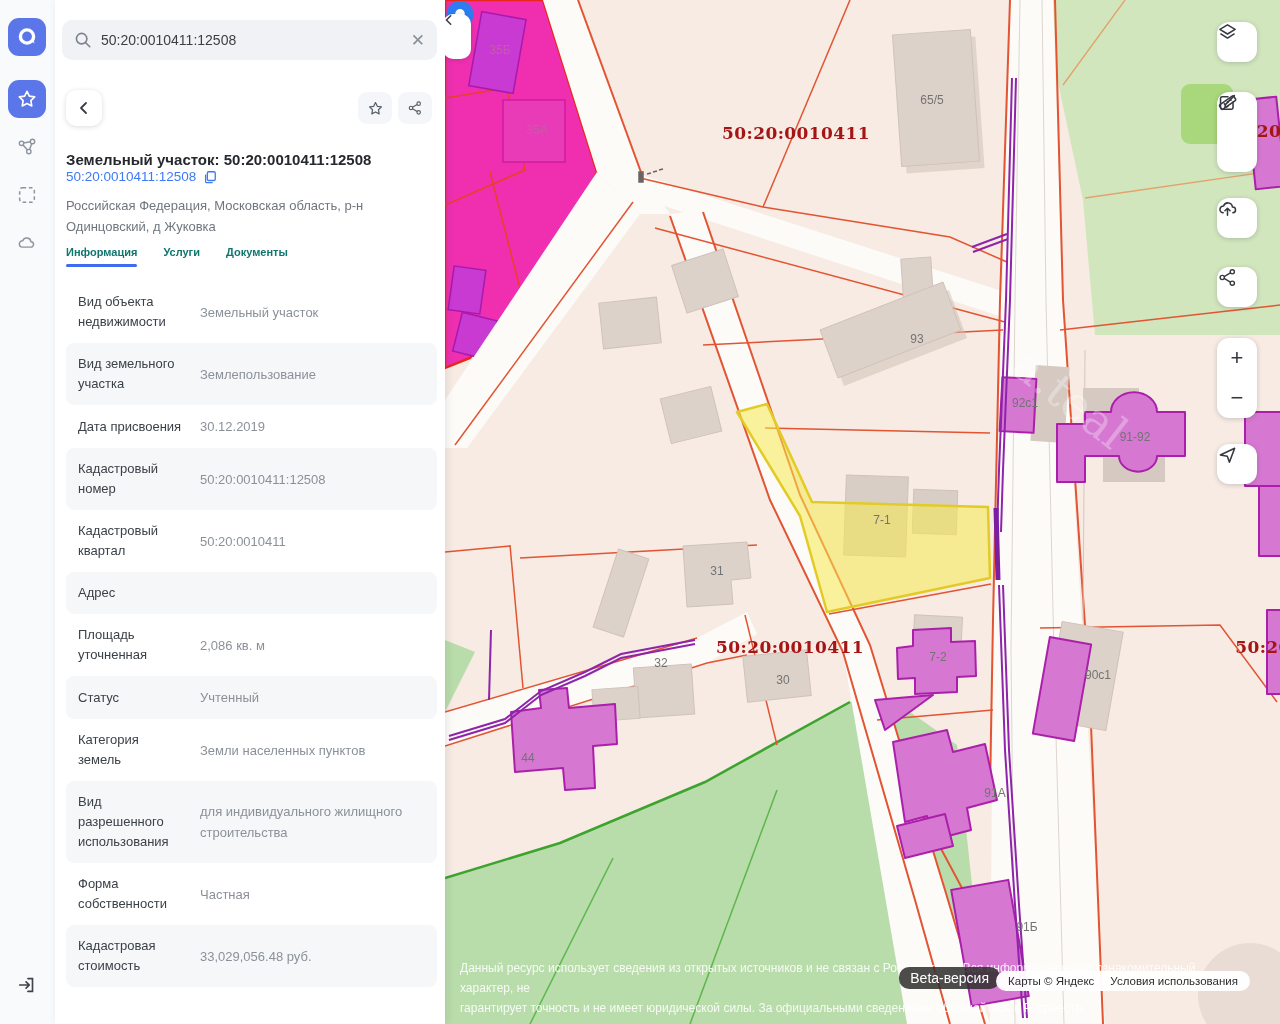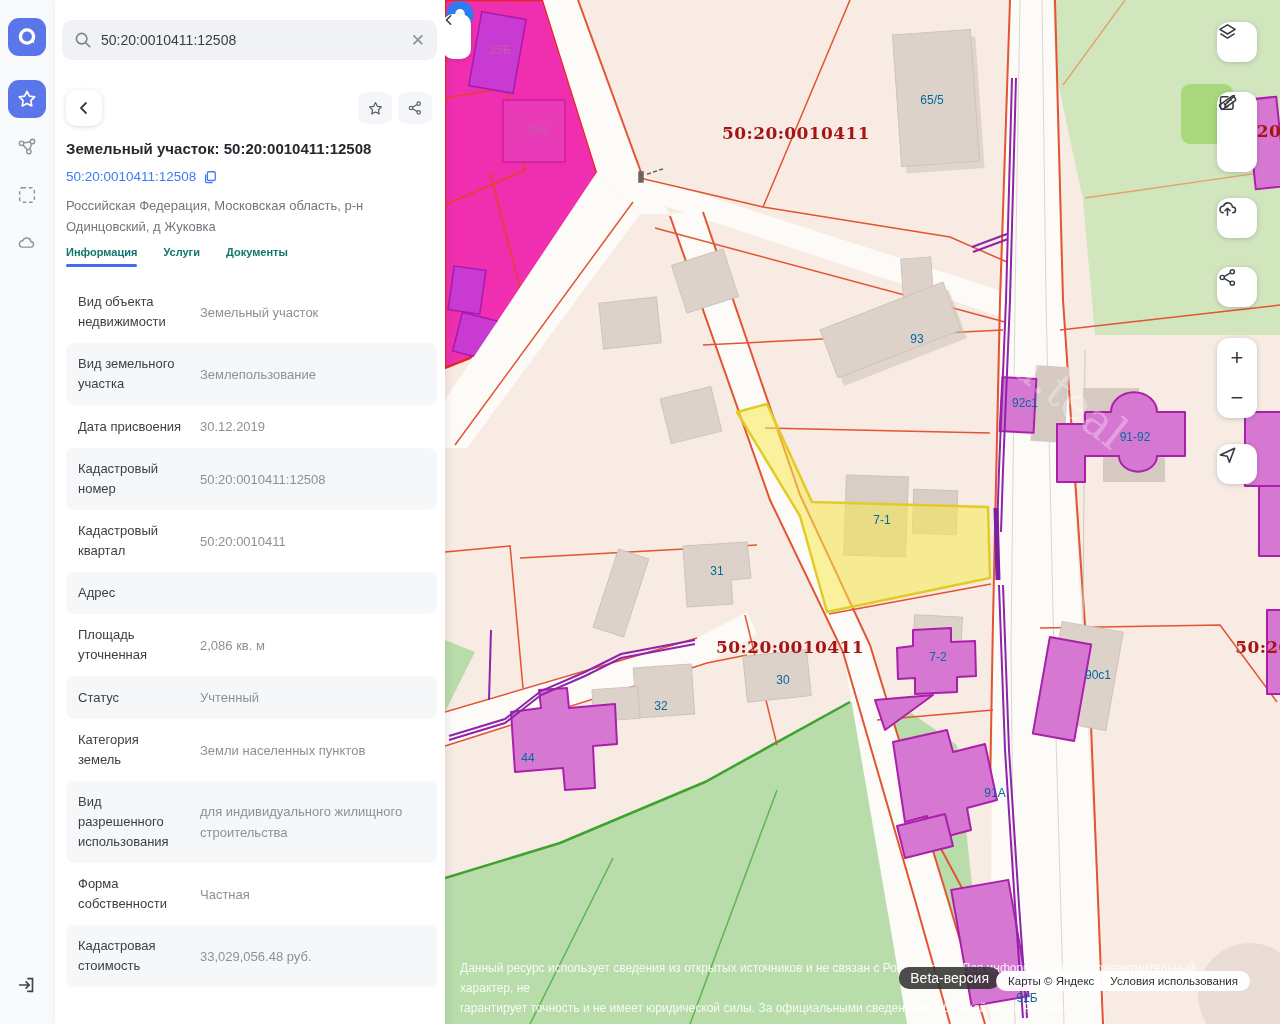--- a/index.html
+++ b/index.html
@@ -21,40 +21,40 @@
   #search-input { border:none; background:transparent; outline:none; flex:1; font-size:14px; color:#3a3f46;
                   font-family:"Liberation Sans",sans-serif; }
   #search-clear { color:#8a919b; font-size:17px; cursor:pointer; line-height:1; }
 
   #back-btn { position:absolute; left:11px; top:90px; width:36px; height:36px; background:#fff; border-radius:10px;
               box-shadow:0 1px 5px rgba(30,40,60,.16); display:flex; align-items:center; justify-content:center; cursor:pointer; }
   .hdr-mini { position:absolute; top:92px; width:34px; height:32px; background:#f4f6f9; border-radius:9px;
               display:flex; align-items:center; justify-content:center; cursor:pointer; }
   #fav-btn { left:303px; } #share-btn { left:343px; }
 
-  #obj-title { position:absolute; left:11px; top:140px; width:368px; font-size:15px; font-weight:bold; color:#25282d; }
+  #obj-title { position:absolute; left:11px; top:151px; width:368px; font-size:15px; font-weight:bold; color:#25282d; }
   #cad-link-row { position:absolute; left:11px; top:169px; display:flex; align-items:center; gap:7px; }
   #cad-link { font-size:13.5px; color:#3d7bf6; cursor:pointer; }
   #addr { position:absolute; left:11px; top:195px; width:350px; font-size:13px; color:#70767e; line-height:21px; }
 
   #tabs { position:absolute; left:11px; top:246px; display:flex; gap:26px; }
   .tab { font-size:11px; font-weight:bold; color:#0f766e; padding-bottom:9px; position:relative; cursor:pointer; }
   .tab.active::after { content:""; position:absolute; left:0; right:0; bottom:0; height:3px; background:#3f6bf0; border-radius:2px; }
 
   #rows { position:absolute; left:11px; top:281px; width:371px; }
   .row { display:flex; gap:16px; padding:11px 12px; border-radius:8px; align-items:center; }
   .row.alt { background:#f6f7f9; }
   .row-label { width:106px; flex-shrink:0; font-size:13px; color:#3b4148; line-height:20px; }
   .row-value { flex:1; font-size:13px; color:#8b9199; line-height:21px; }
 
   
   #map { position:relative; width:835px; height:1024px; overflow:hidden; background:#f7ebe3; flex-shrink:0; cursor:grab; }
   #map svg { position:absolute; left:0; top:0; }
   .map-label { position:absolute; transform:translate(-50%,-50%); white-space:nowrap; pointer-events:none; }
-  .map-label.bldg { font-size:12px; color:#0369a1; }
+  .map-label.bldg { font-size:12px; color:#737373; }
   .map-label.zone { font-size:12px; color:#c45ca6; }
   .map-label.quarter { font-family:"DejaVu Serif",serif; font-weight:bold; font-size:17px; color:#a51515; letter-spacing:.4px; }
   #watermark { position:absolute; left:540px; top:430px; width:320px; font-size:46px; font-family:"DejaVu Serif",serif;
                color:rgba(255,255,255,.30); transform:rotate(38deg); pointer-events:none; }
 
   #collapse-btn { position:absolute; left:-2px; top:14px; width:28px; height:45px; background:#fff;
                   border-radius:10px; box-shadow:0 1px 5px rgba(30,40,60,.18); display:flex; align-items:center;
                   justify-content:center; cursor:pointer; z-index:6; }
 
   .ctl { position:absolute; right:23px; width:40px; background:#fff; border-radius:12px;
@@ -348,27 +348,27 @@
         <div class="map-label quarter" style="left: 824px; top: 131px;">20</div>
         <div class="map-label quarter" style="left: 818px; top: 647px;">50:20</div>
         <div class="map-label zone" style="left: 55px; top: 50px;">35Б</div>
         <div class="map-label zone" style="left: 92px; top: 130px;">35А</div>
         <div class="map-label bldg" style="left: 487px; top: 100px;">65/5</div>
         <div class="map-label bldg" style="left: 472px; top: 339px;">93</div>
         <div class="map-label bldg" style="left: 437px; top: 520px;">7-1</div>
         <div class="map-label bldg" style="left: 580px; top: 403px;">92с1</div>
         <div class="map-label bldg" style="left: 690px; top: 437px;">91-92</div>
         <div class="map-label bldg" style="left: 272px; top: 571px;">31</div>
-        <div class="map-label bldg" style="left: 216px; top: 706px;">32</div>
+        <div class="map-label bldg" style="left: 216px; top: 663px;">32</div>
         <div class="map-label bldg" style="left: 338px; top: 680px;">30</div>
         <div class="map-label bldg" style="left: 83px; top: 758px;">44</div>
         <div class="map-label bldg" style="left: 493px; top: 657px;">7-2</div>
         <div class="map-label bldg" style="left: 653px; top: 675px;">90с1</div>
         <div class="map-label bldg" style="left: 550px; top: 793px;">91А</div>
-        <div class="map-label bldg" style="left: 582px; top: 998px;">91Б</div>
+        <div class="map-label bldg" style="left: 582px; top: 927px;">91Б</div>
       </div>
 
     <svg id="pin" viewBox="0 0 30 40">
       <path d="M15 1 C7.3 1 1.5 7 1.5 14.2 c0 9.5 13.5 24.3 13.5 24.3 s13.5 -14.8 13.5 -24.3 C28.5 7 22.7 1 15 1 z" fill="#2e7cf0"></path>
       <circle cx="15" cy="13.8" r="4.8" fill="#fff"></circle>
     </svg>
 
     <div id="collapse-btn">
       <svg width="12" height="12" viewBox="0 0 14 14">
         <path d="M9 2 L4 7 L9 12" fill="none" stroke="#3a3f46" stroke-width="1.8" stroke-linecap="round" stroke-linejoin="round"></path>

